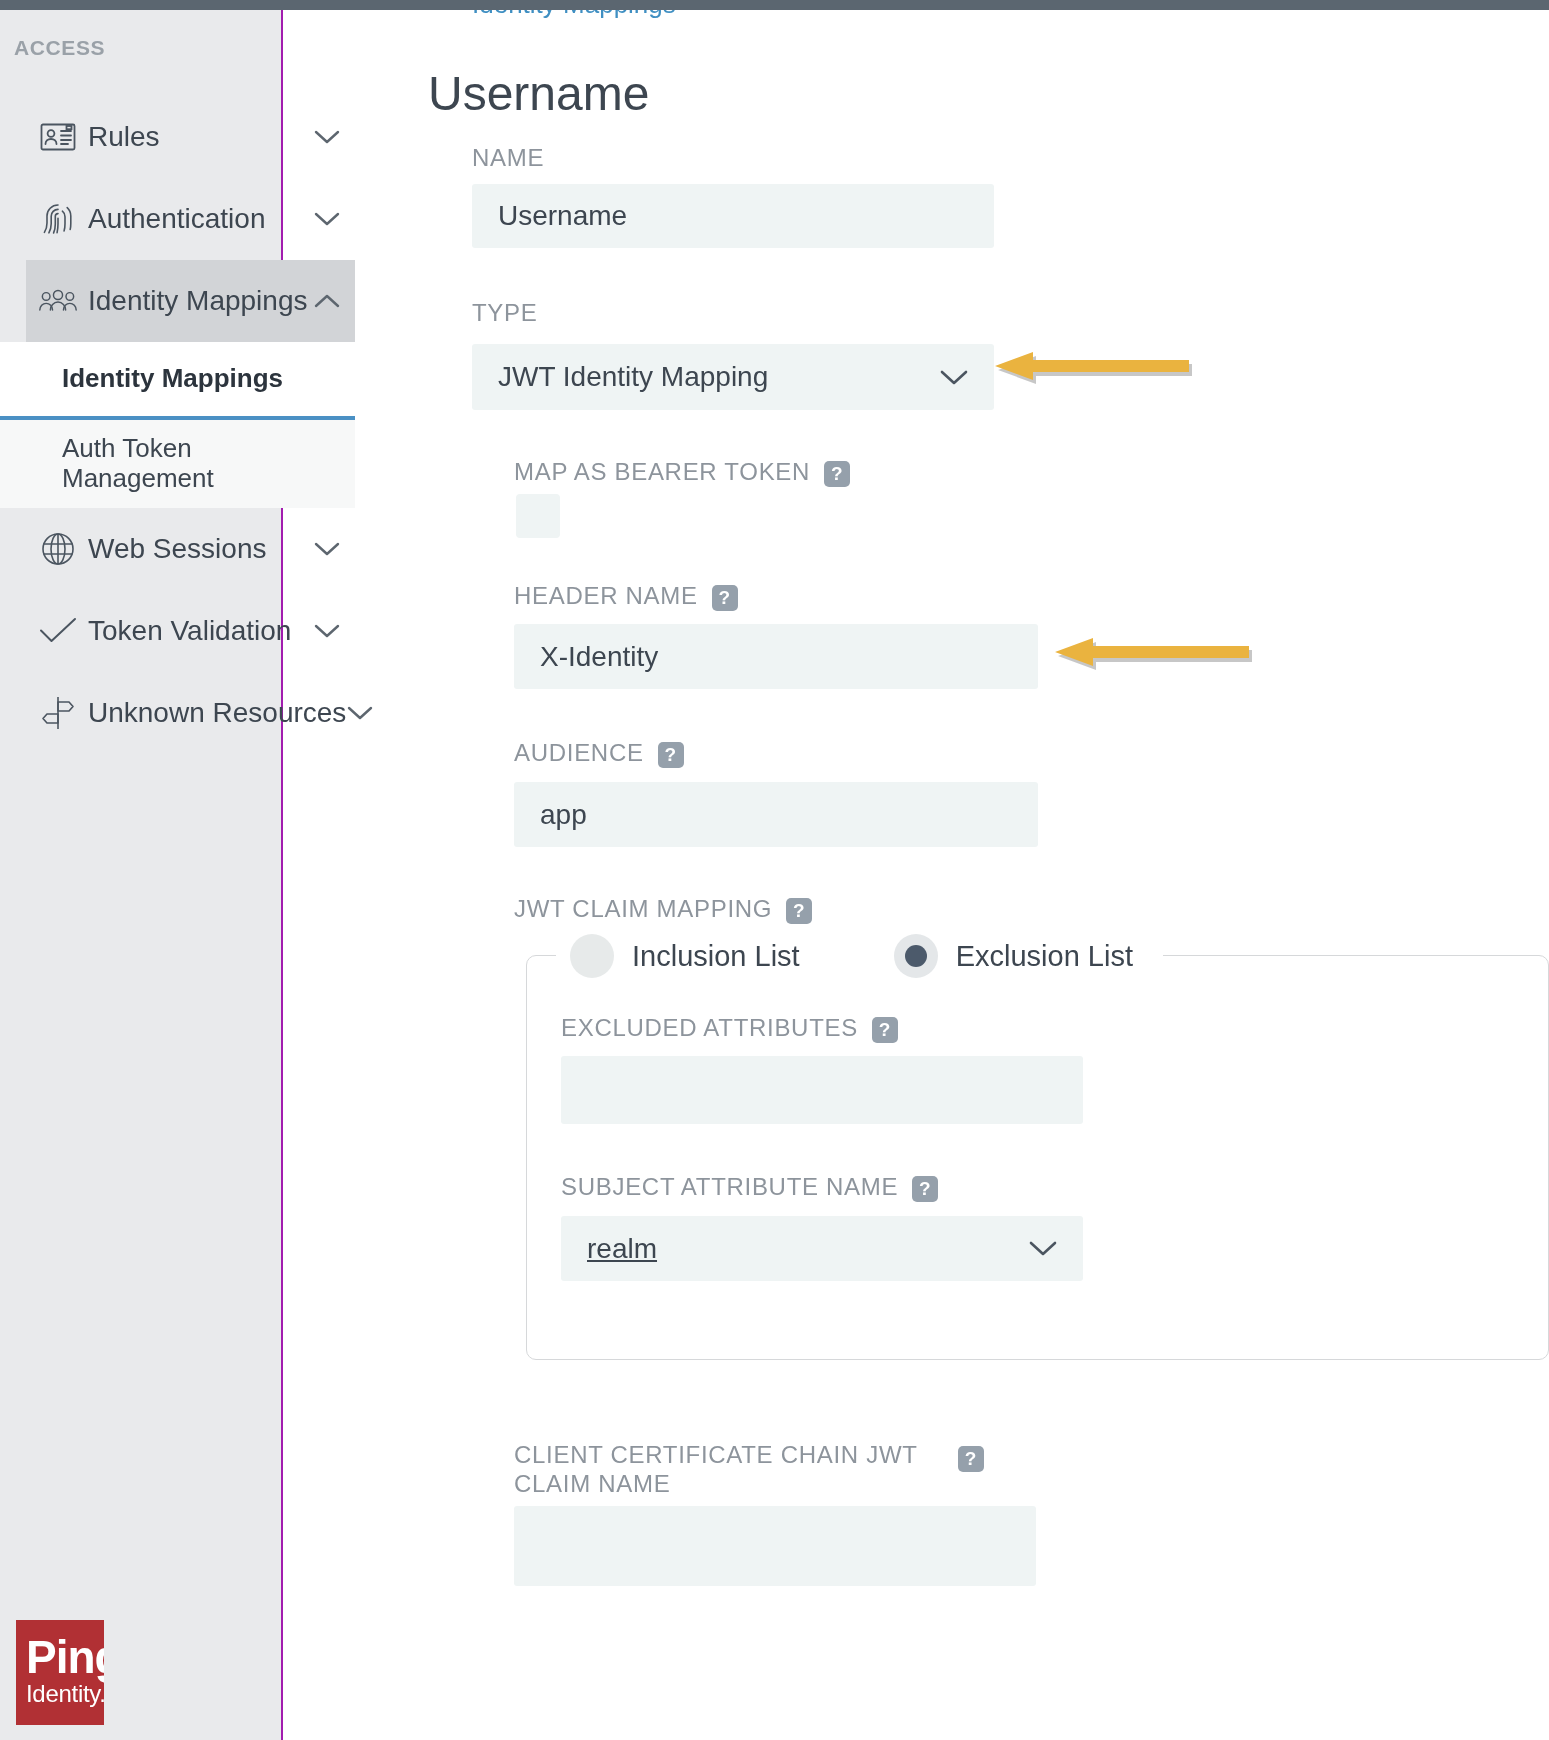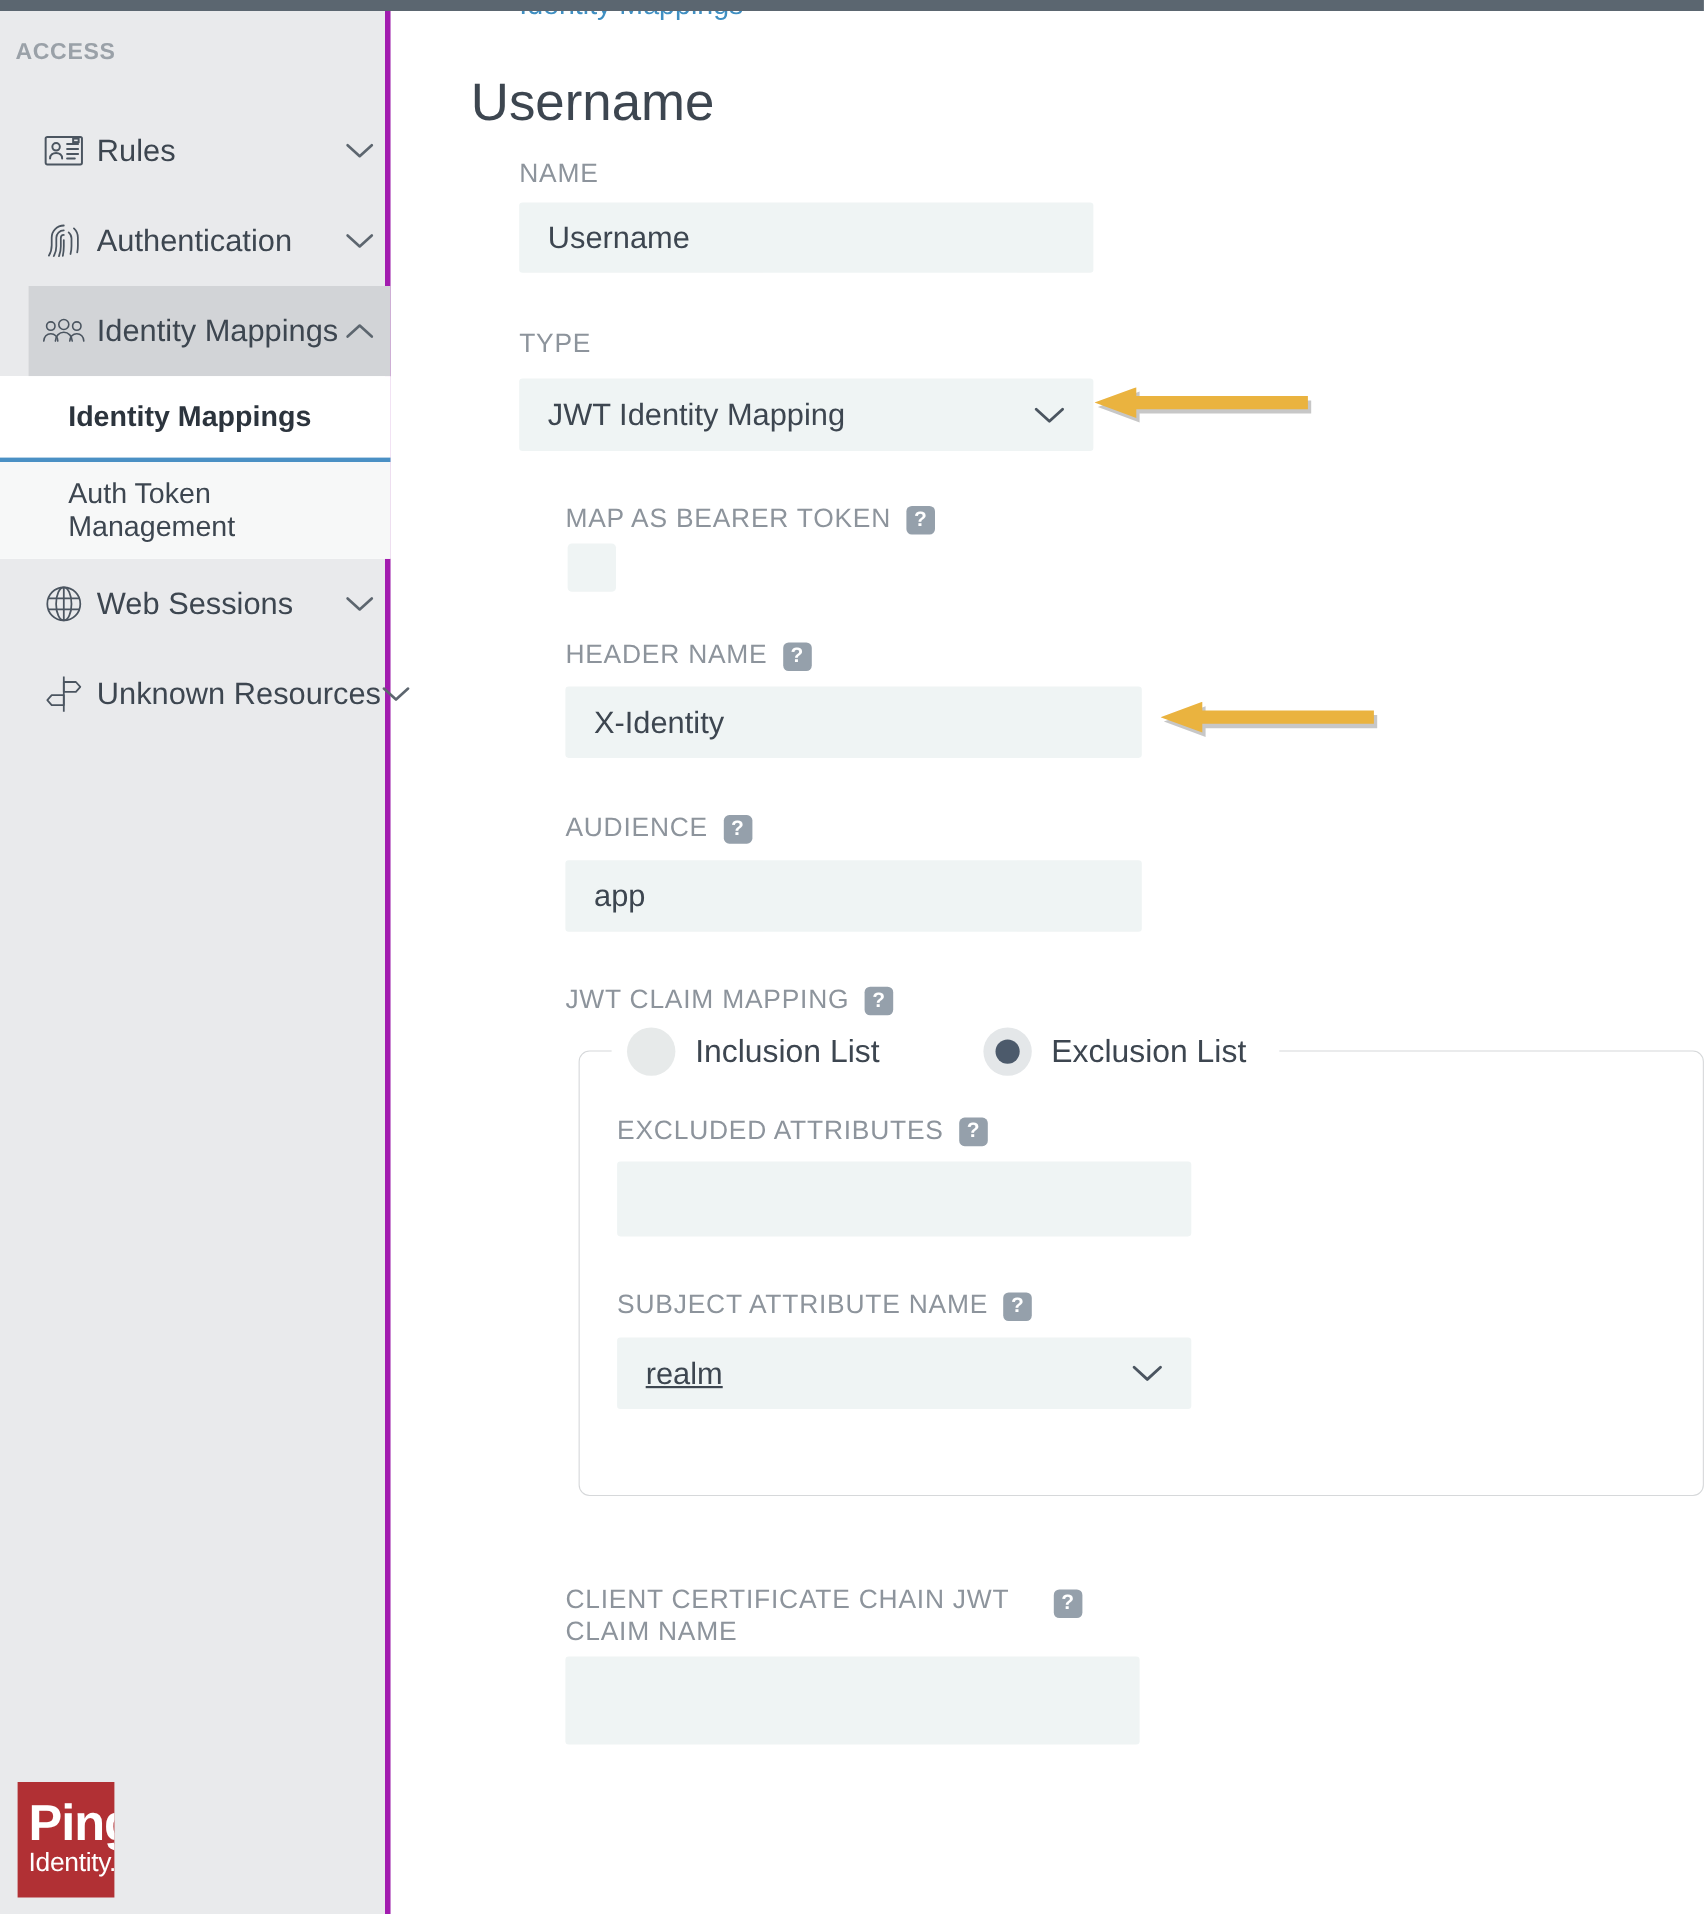--- a/index.html
+++ b/index.html
@@ -30,23 +30,23 @@
     top: -11px; left: 472px;
     font-size: 26px;
     color: #3f8fc2;
     white-space: nowrap;
     z-index: 5;
   }
 
   
   .sidebar {
     position: absolute; top: 0; left: 0;
-    width: 355px; height: 1740px;
+    width: 283px; height: 1740px;
     background: #e9eaec;
-    border-right: 5px solid #a21caf;
+    border-right: 2px solid #a21caf;
     z-index: 20;
   }
   .sidebar-section-title {
     position: absolute; top: 36px; left: 14px;
     font-size: 21px; font-weight: bold;
     letter-spacing: 0.6px;
     color: #9aa1a8;
   }
   .nav { position: absolute; top: 96px; left: 0; width: 355px; }
   .nav-item {
@@ -310,20 +310,33 @@
           </svg>
         </span>
         <span class="nav-label">Web Sessions</span>
         <span class="nav-chev">
           <svg width="26" height="16" viewBox="0 0 26 16" fill="none" stroke="#5d666f" stroke-width="2.4" stroke-linecap="round" stroke-linejoin="round">
               <path d="M2 3l11 10L24 3"></path>
             </svg>
         </span>
       </div>
 
+      <div class="nav-item">
+        <span class="nav-ico">
+          <svg width="38" height="28" viewBox="0 0 38 28" fill="none" stroke="#4b5560" stroke-width="2" stroke-linecap="round" stroke-linejoin="round">
+            <path d="M2 13.5L12.5 24 36 2"></path>
+          </svg>
+        </span>
+        <span class="nav-label">Token Validation</span>
+        <span class="nav-chev">
+          <svg width="26" height="16" viewBox="0 0 26 16" fill="none" stroke="#5d666f" stroke-width="2.4" stroke-linecap="round" stroke-linejoin="round">
+              <path d="M2 3l11 10L24 3"></path>
+            </svg>
+        </span>
+      </div>
 
       <div class="nav-item">
         <span class="nav-ico">
           <svg width="36" height="36" viewBox="0 0 36 36" fill="none" stroke="#4b5560" stroke-width="1.6" stroke-linejoin="round">
             <path d="M18 2v32"></path>
             <path d="M18 7h11l4 4.5-4 4.5H18z"></path>
             <path d="M18 19H7l-4 4.5 4 4.5h11z"></path>
           </svg>
         </span>
         <span class="nav-label">Unknown Resources</span>

